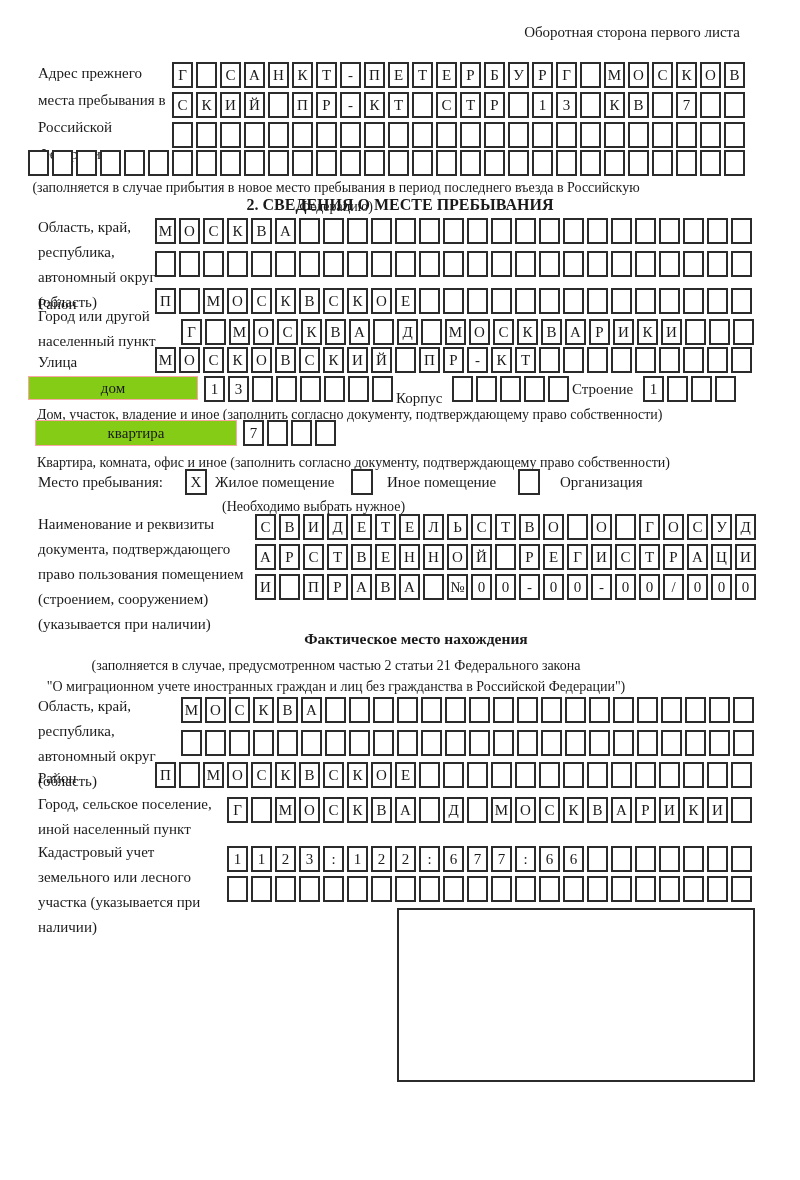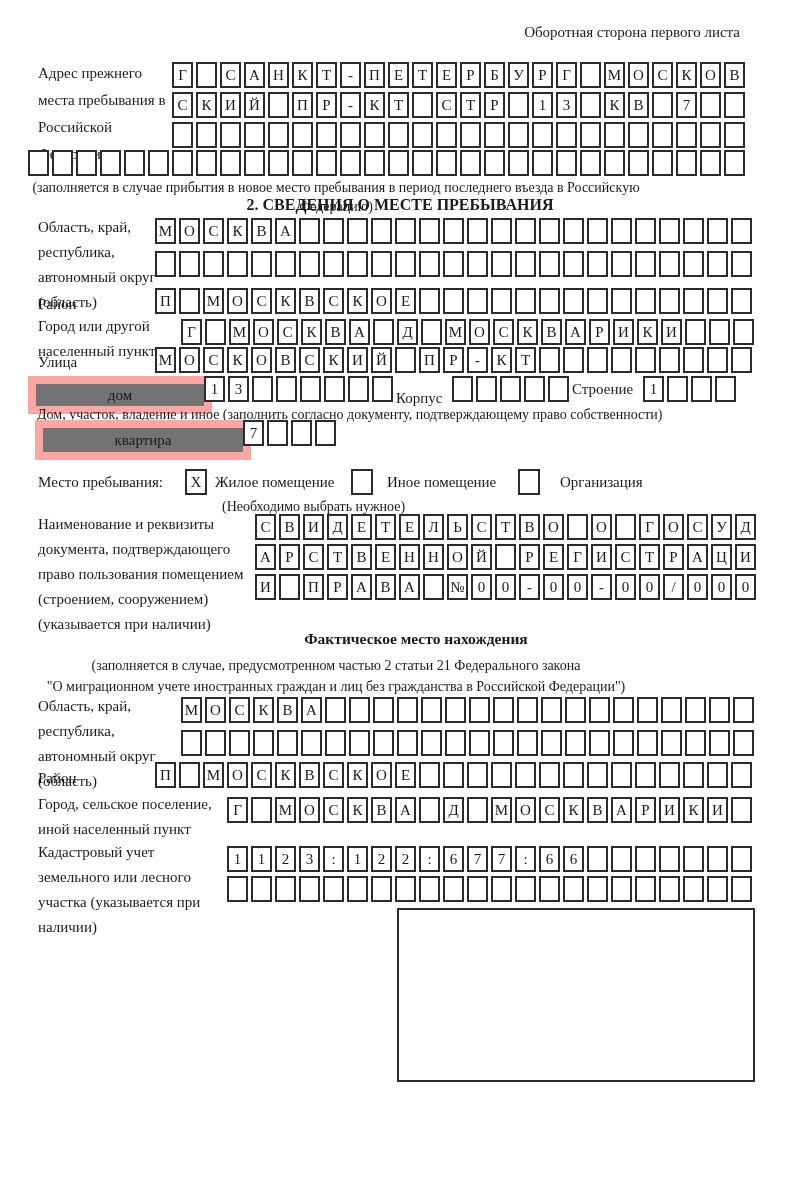--- a/index.html
+++ b/index.html
@@ -15,22 +15,22 @@
   .cell {
     flex:none; width:17px; height:22px; border:2px solid #2b2b2b; margin-right:3px;
     display:flex; align-items:center; justify-content:center;
     font-size:15px; line-height:1; background:#fff;
   }
   .chk {
     position:absolute; width:18px; height:22px; border:2px solid #2b2b2b;
     display:flex; align-items:center; justify-content:center; font-size:15px; background:#fff;
   }
   .widebox {
-    position:absolute; border:8px solid #fca5a5; display:flex;
-    align-items:center; justify-content:center; font-size:15px; background:#737373;
+    position:absolute; border:1px solid #fca5a5; display:flex;
+    align-items:center; justify-content:center; font-size:15px; background:#84cc16;
   }
   .stamp {
     position:absolute; border:2px solid #2b2b2b; background:#fff;
   }
   .cap { font-size:14.5px; line-height:23px; text-align:center; }
 </style>
 </head>
 <body>
 
 <div class="page">
@@ -230,21 +230,21 @@
       <div class="cell"></div>
       <div class="cell"></div>
       <div class="cell"></div>
       <div class="cell"></div>
       <div class="cell"></div>
       <div class="cell"></div>
       <div class="cell"></div>
       <div class="cell"></div>
     </div>
 
-  <div class="lbl" style="left:38px; top:314px; width:145px;">Город или другой населенный пункт</div>
+  <div class="lbl" style="left:38px; top:304px; width:145px;">Город или другой населенный пункт</div>
   <div class="boxrow" style="left:181px; top:319px;">
       <div class="cell">Г</div>
       <div class="cell"></div>
       <div class="cell">М</div>
       <div class="cell">О</div>
       <div class="cell">С</div>
       <div class="cell">К</div>
       <div class="cell">В</div>
       <div class="cell">А</div>
       <div class="cell"></div>
@@ -322,20 +322,21 @@
     </div>
   <div class="note" style="left:37px; top:405px;">Дом, участок, владение и иное (заполнить согласно документу, подтверждающему право собственности)</div>
 
   <div class="widebox" style="left:35px; top:420px; width:200px; height:24px;">квартира</div>
   <div class="boxrow" style="left:243px; top:420px;">
       <div class="cell">7</div>
       <div class="cell"></div>
       <div class="cell"></div>
       <div class="cell"></div>
     </div>
+  <div class="note" style="left:37px; top:453px;">Квартира, комната, офис и иное (заполнить согласно документу, подтверждающему право собственности)</div>
 
   <div class="lbl" style="left:38px; top:470px;">Место пребывания:</div>
   <div class="chk" style="left:185px; top:469px;">X</div>
   <div class="lbl" style="left:215px; top:470px;">Жилое помещение</div>
   <div class="chk" style="left:351px; top:469px;"></div>
   <div class="lbl" style="left:387px; top:470px;">Иное помещение</div>
   <div class="chk" style="left:518px; top:469px;"></div>
   <div class="lbl" style="left:560px; top:470px;">Организация</div>
   <div class="note" style="left:222px; top:497px;">(Необходимо выбрать нужное)</div>
 

